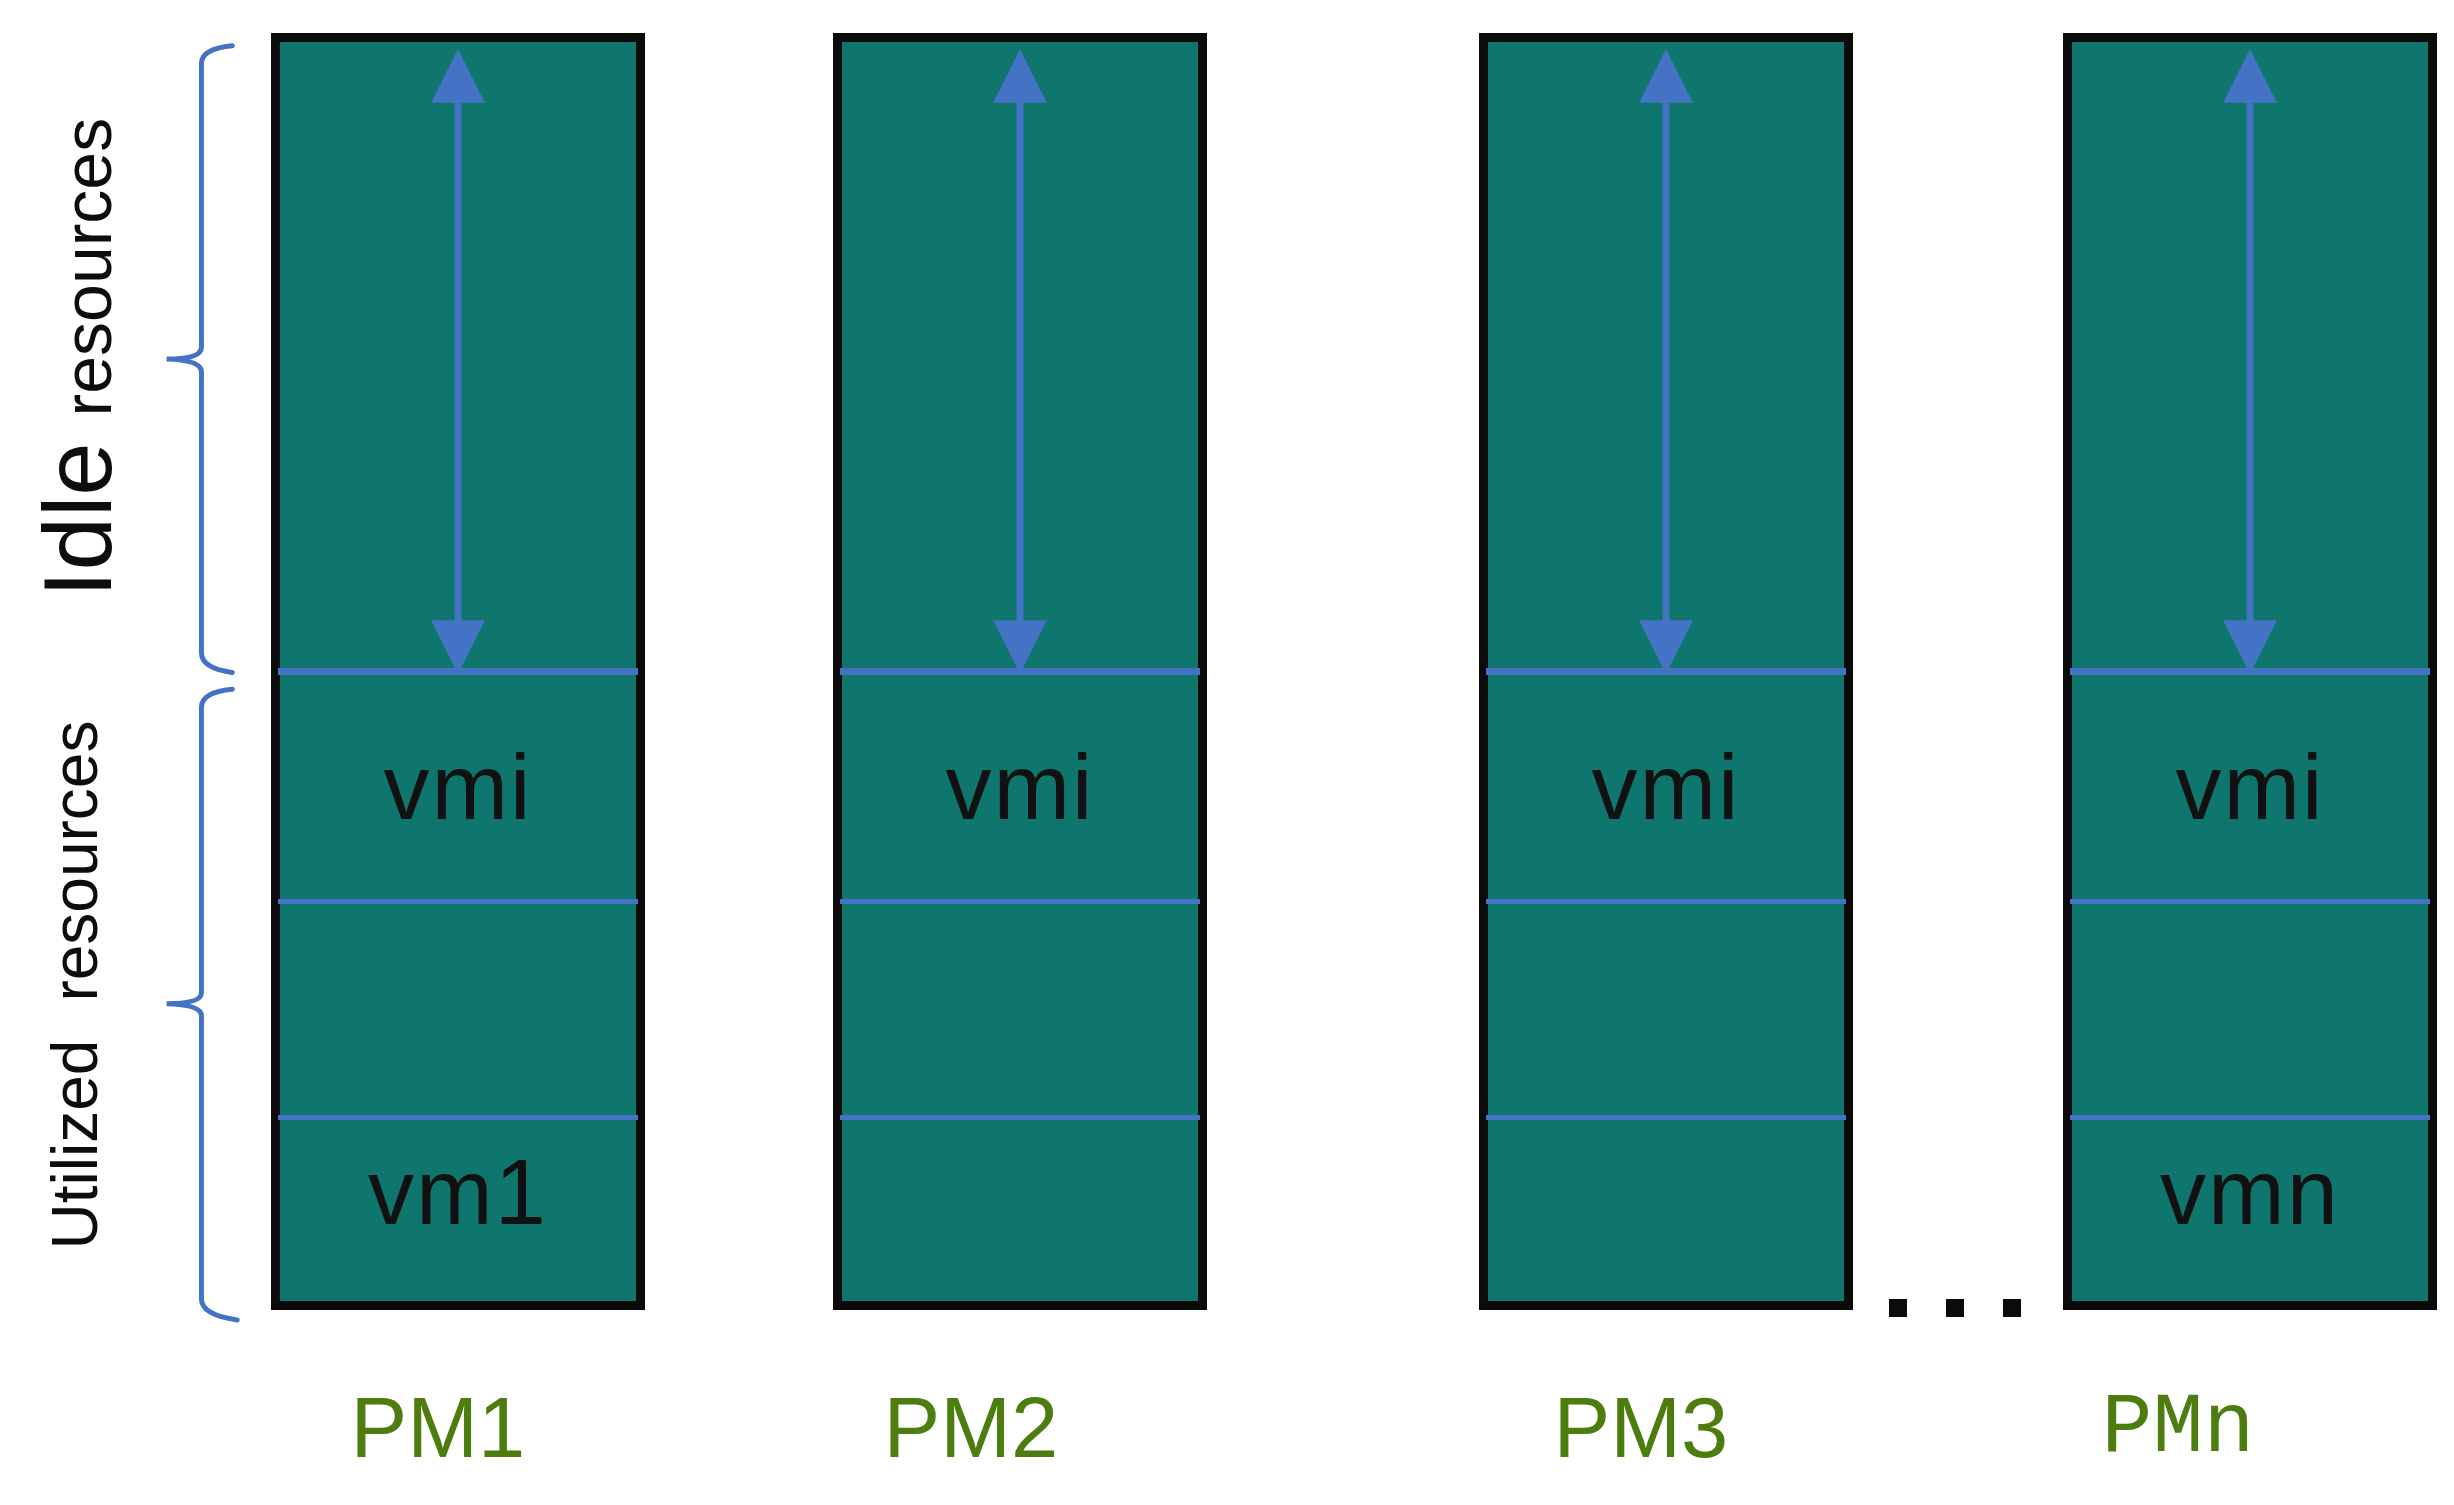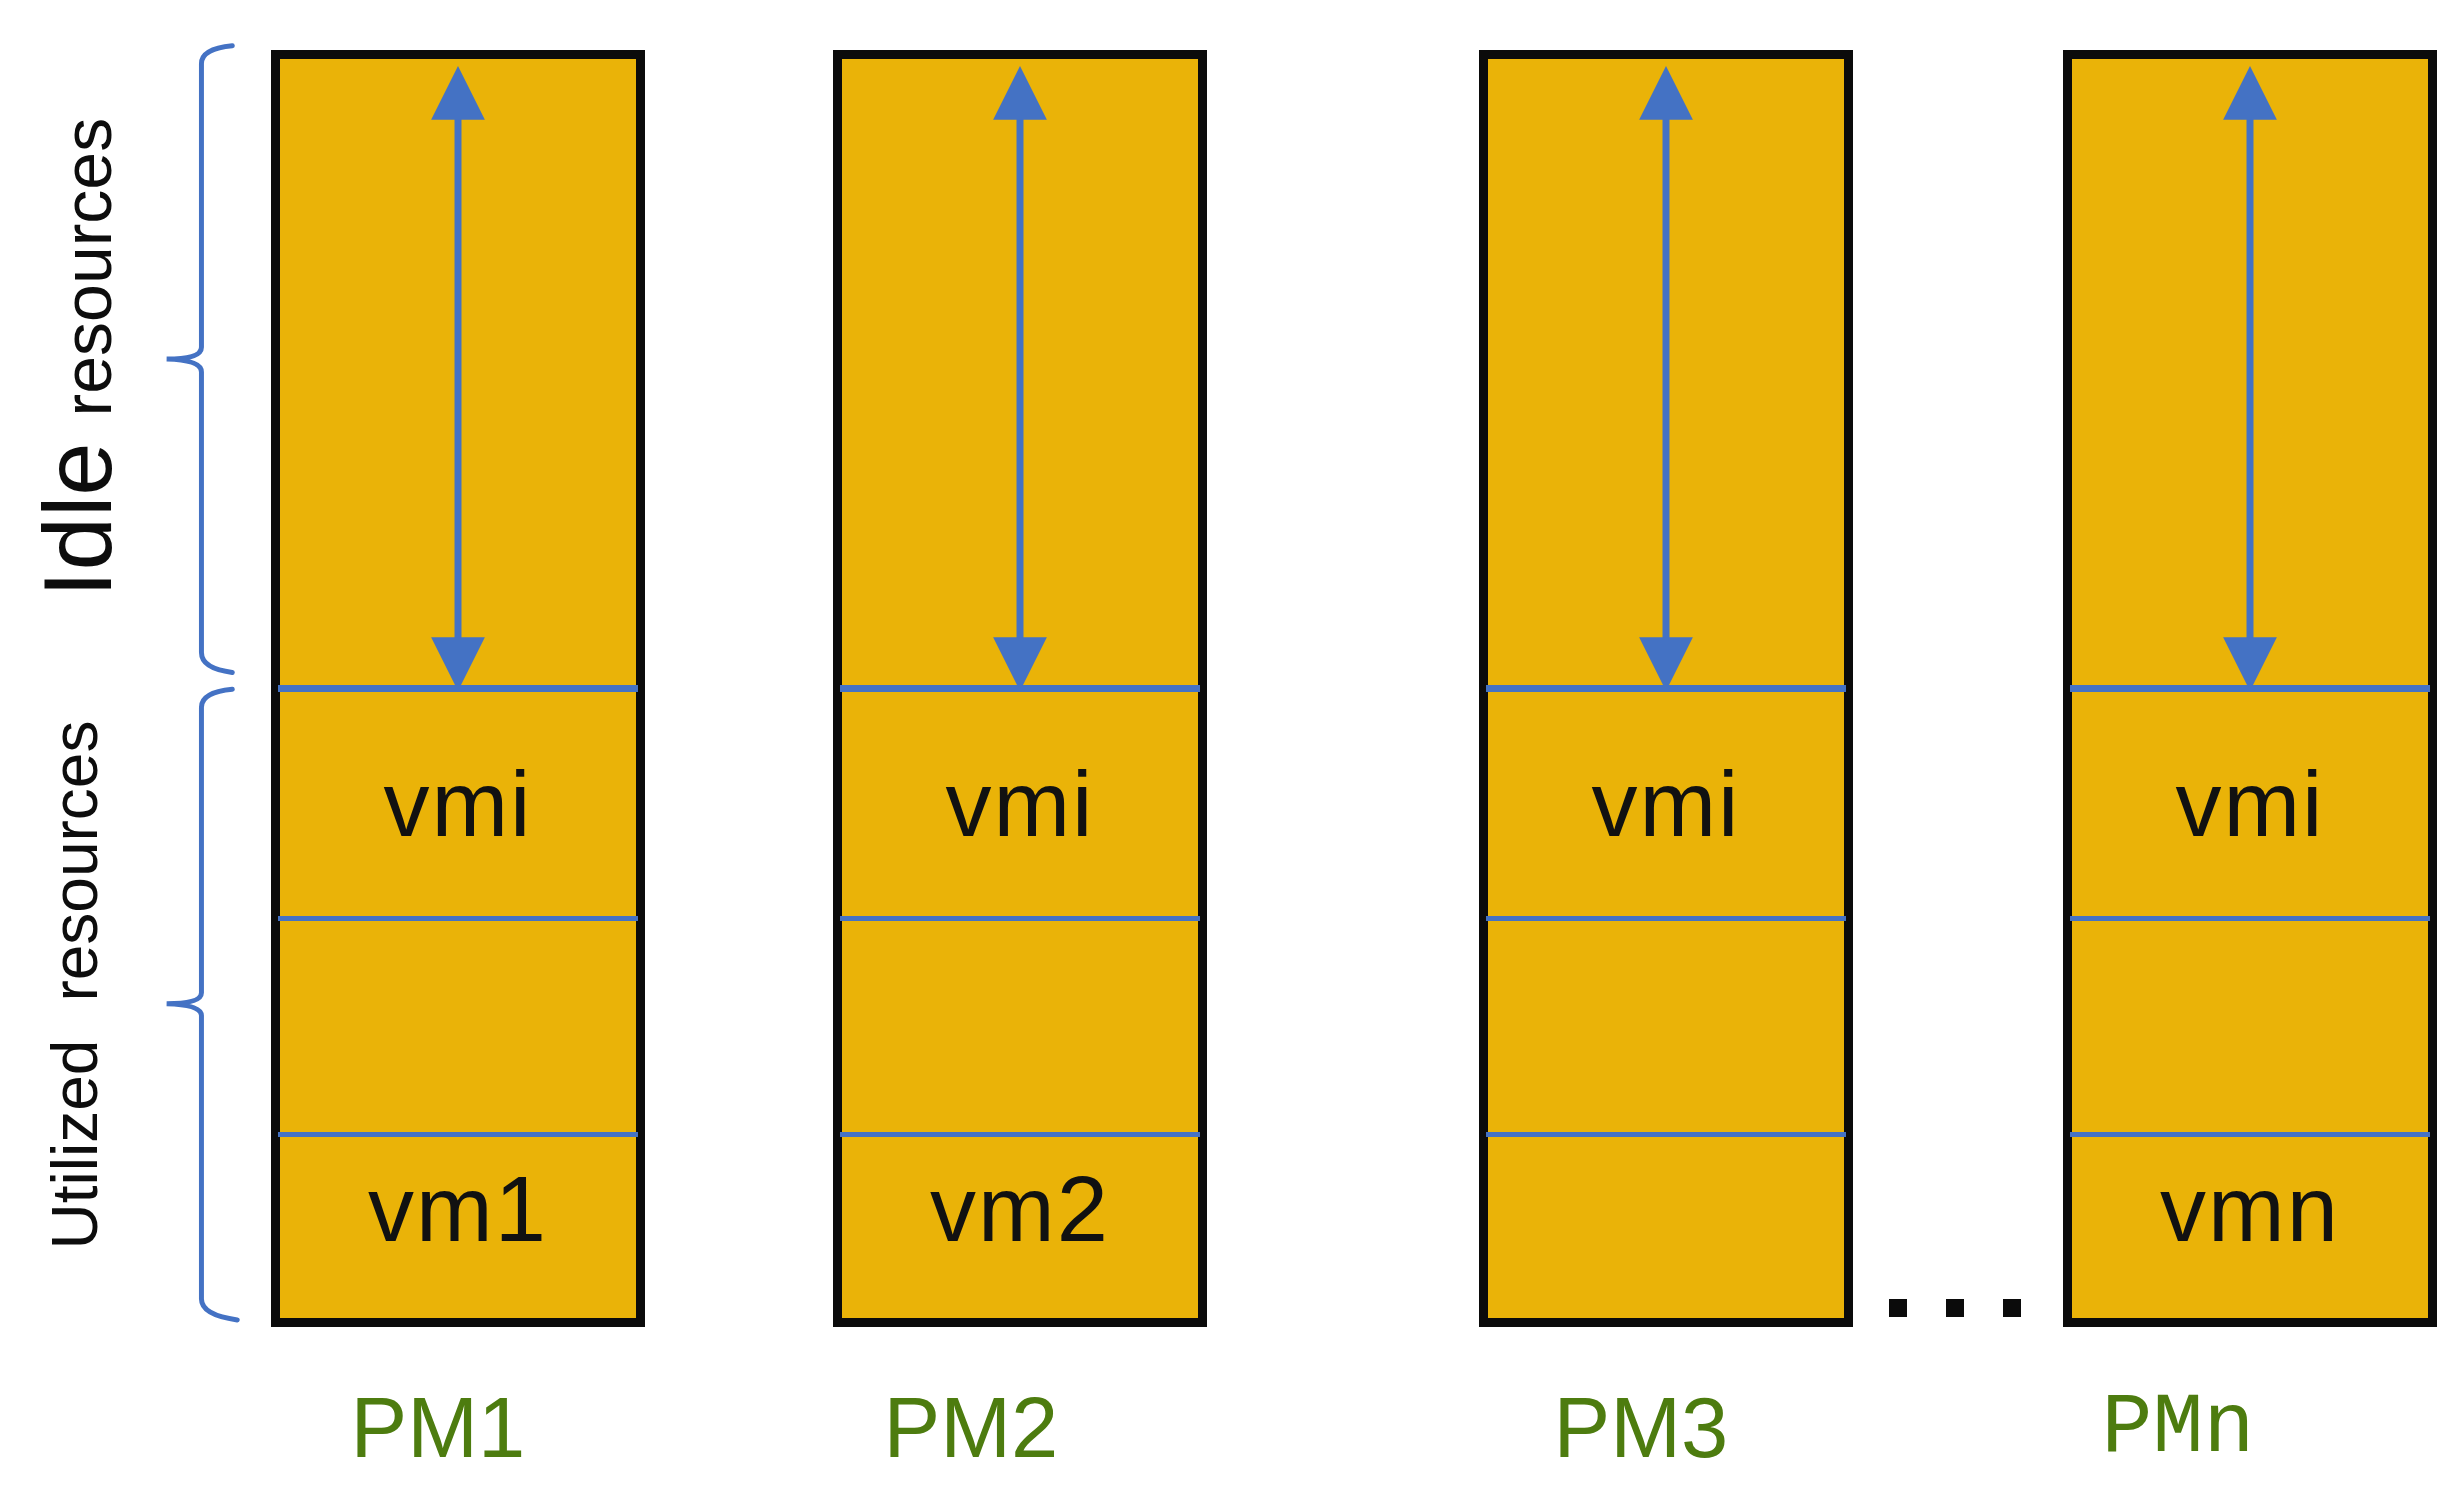--- a/index.html
+++ b/index.html
@@ -2,22 +2,22 @@
 <html><head>
 <meta charset="utf-8">
 <style>
   html,body{margin:0;padding:0;background:#ffffff;}
   #canvas{
     position:relative;width:2455px;height:1505px;background:#ffffff;overflow:hidden;
     font-family:"Liberation Sans", sans-serif;color:#0d0d0d;
   }
   
   .pm-box{
-    position:absolute;top:50px;height:1277px;width:374px;
-    border:9px solid #0b0b0b;box-sizing:border-box;background:#eab308;
+    position:absolute;top:33px;height:1277px;width:374px;
+    border:9px solid #0b0b0b;box-sizing:border-box;background:#0f766e;
   }
   .pm-box.p1{left:271px;}
   .pm-box.p2{left:833px;}
   .pm-box.p3{left:1479px;}
   .pm-box.p4{left:2063px;}
   .blue-line{position:absolute;left:-2px;right:-2px;background:#4472C4;}
   .sep-line{top:626px;height:7px;}
   .vmi-bottom{top:857px;height:5px;}
   .vm-top{top:1073px;height:5px;}
   .vm-label{
@@ -88,21 +88,20 @@
   <div class="pm-box p2">
     <svg class="arrow-svg" width="60" height="629" viewBox="0 0 60 632">
       <line x1="30" y1="52" x2="30" y2="582" stroke="#4472C4" stroke-width="7"></line>
       <polygon points="30,2 3,56 57,56" fill="#4472C4"></polygon>
       <polygon points="30,630 3,576 57,576" fill="#4472C4"></polygon>
     </svg>
     <div class="blue-line sep-line"></div>
     <div class="vm-label vmi-label">vmi</div>
     <div class="blue-line vmi-bottom"></div>
     <div class="blue-line vm-top"></div>
-    <div class="vm-label vmn-label">vm2</div>
   </div>
 
   <div class="pm-box p3">
     <svg class="arrow-svg" width="60" height="629" viewBox="0 0 60 632">
       <line x1="30" y1="52" x2="30" y2="582" stroke="#4472C4" stroke-width="7"></line>
       <polygon points="30,2 3,56 57,56" fill="#4472C4"></polygon>
       <polygon points="30,630 3,576 57,576" fill="#4472C4"></polygon>
     </svg>
     <div class="blue-line sep-line"></div>
     <div class="vm-label vmi-label">vmi</div>

